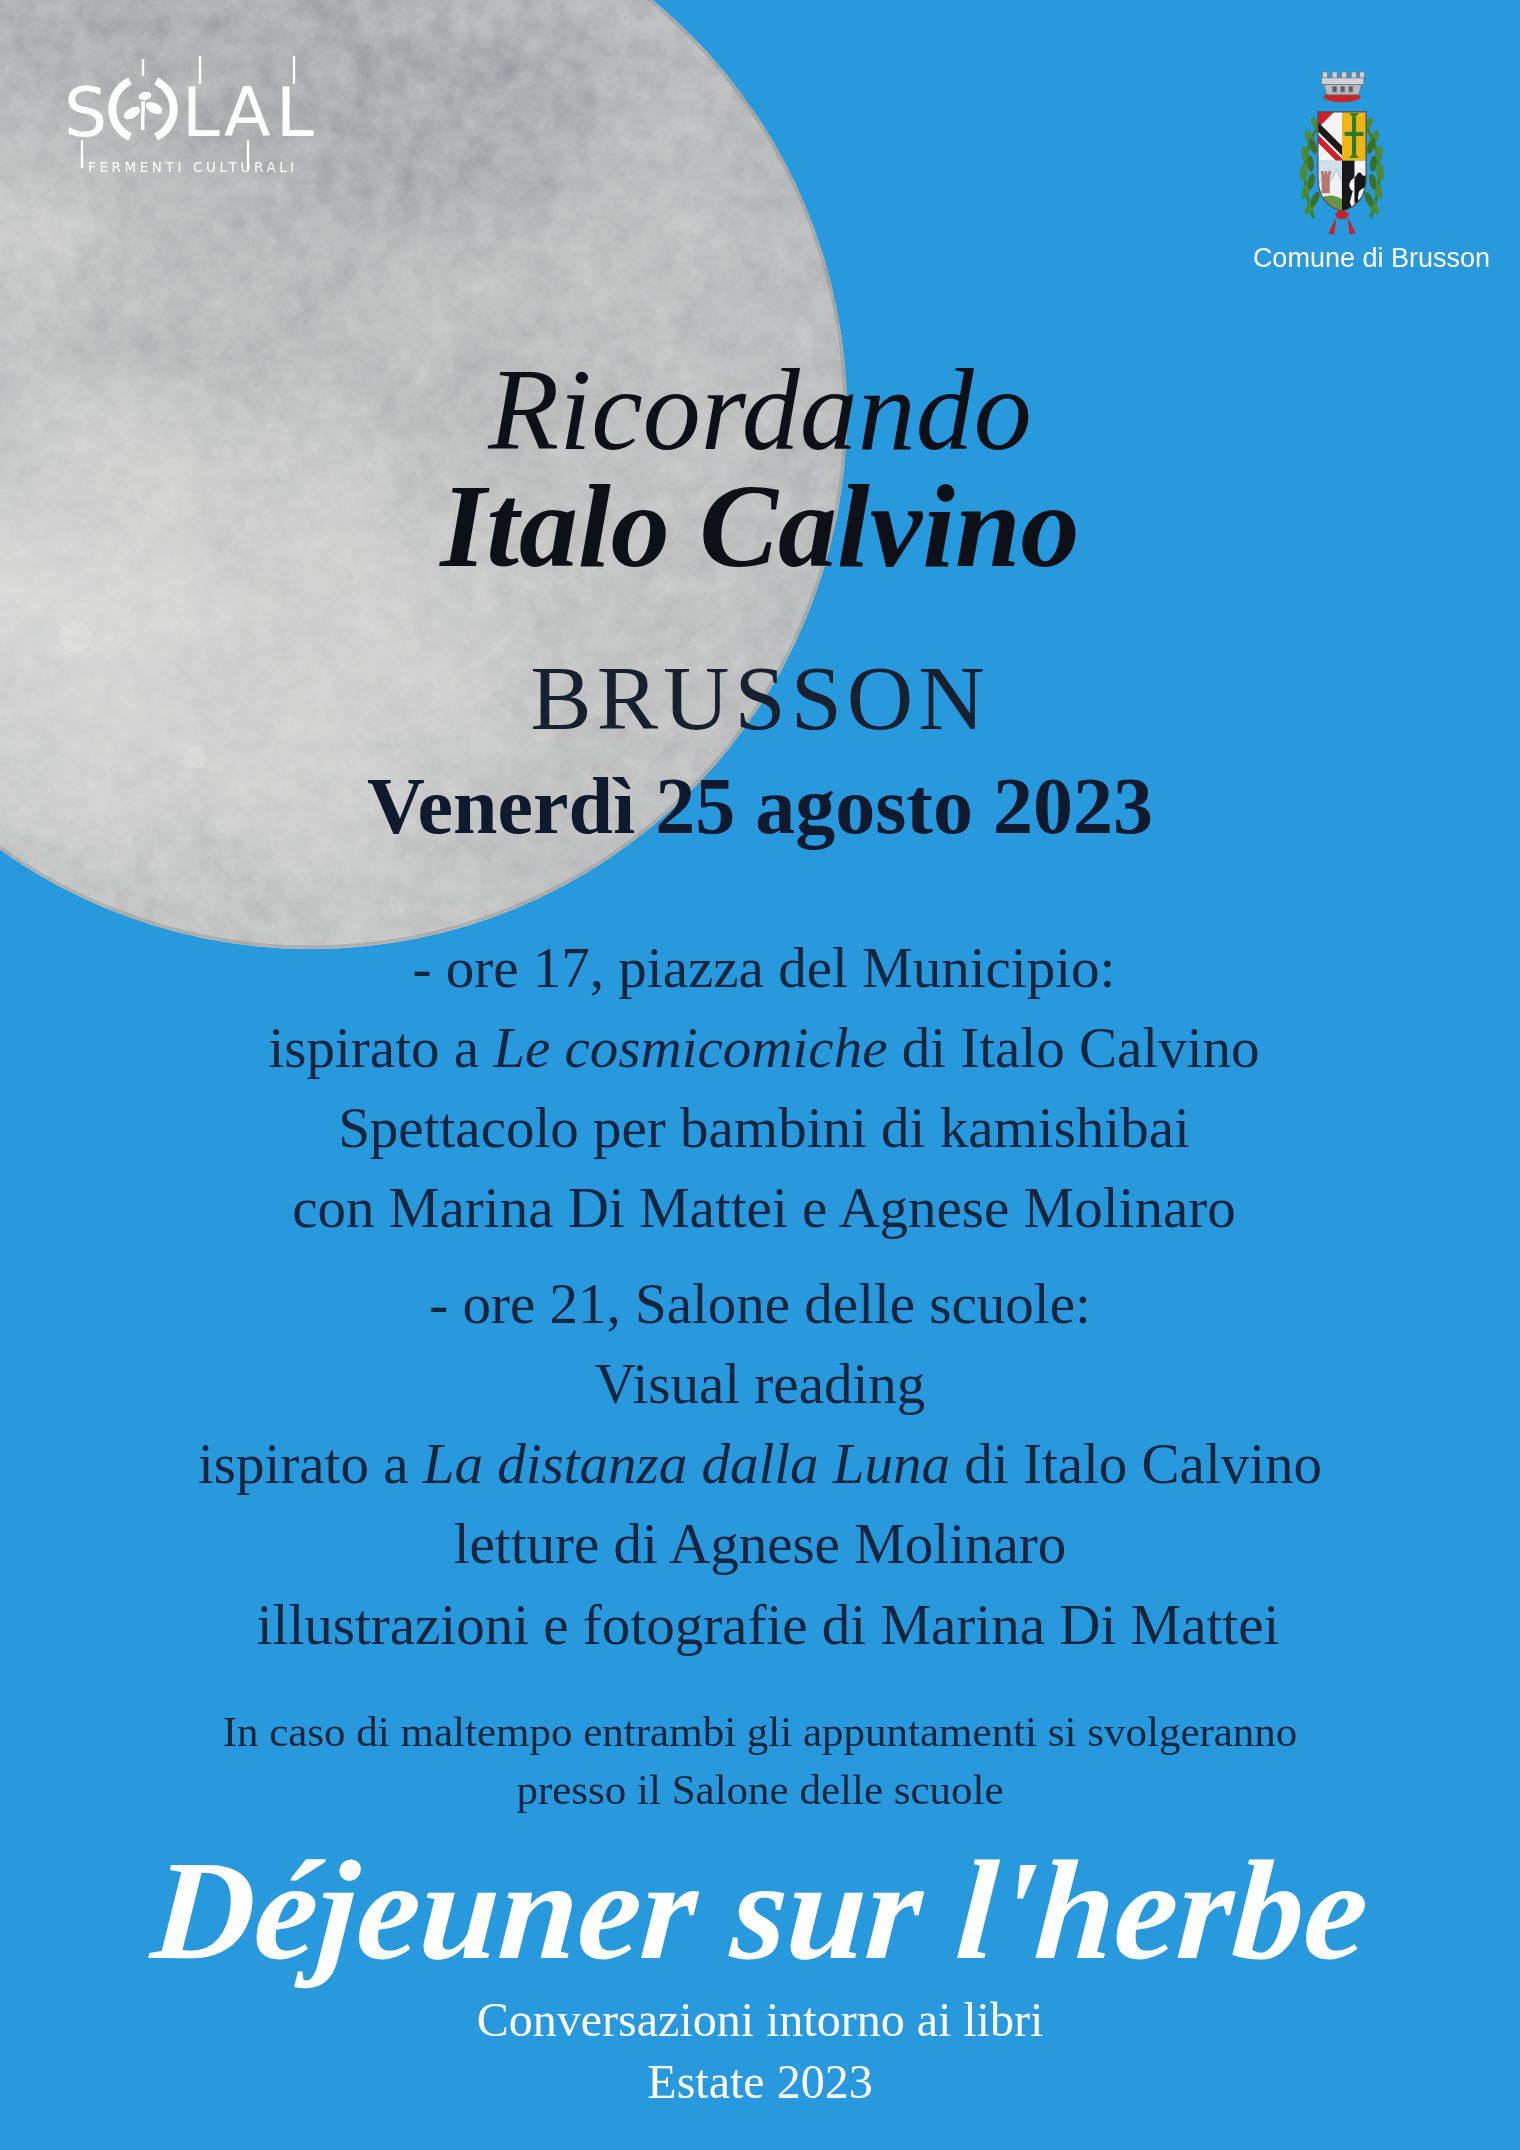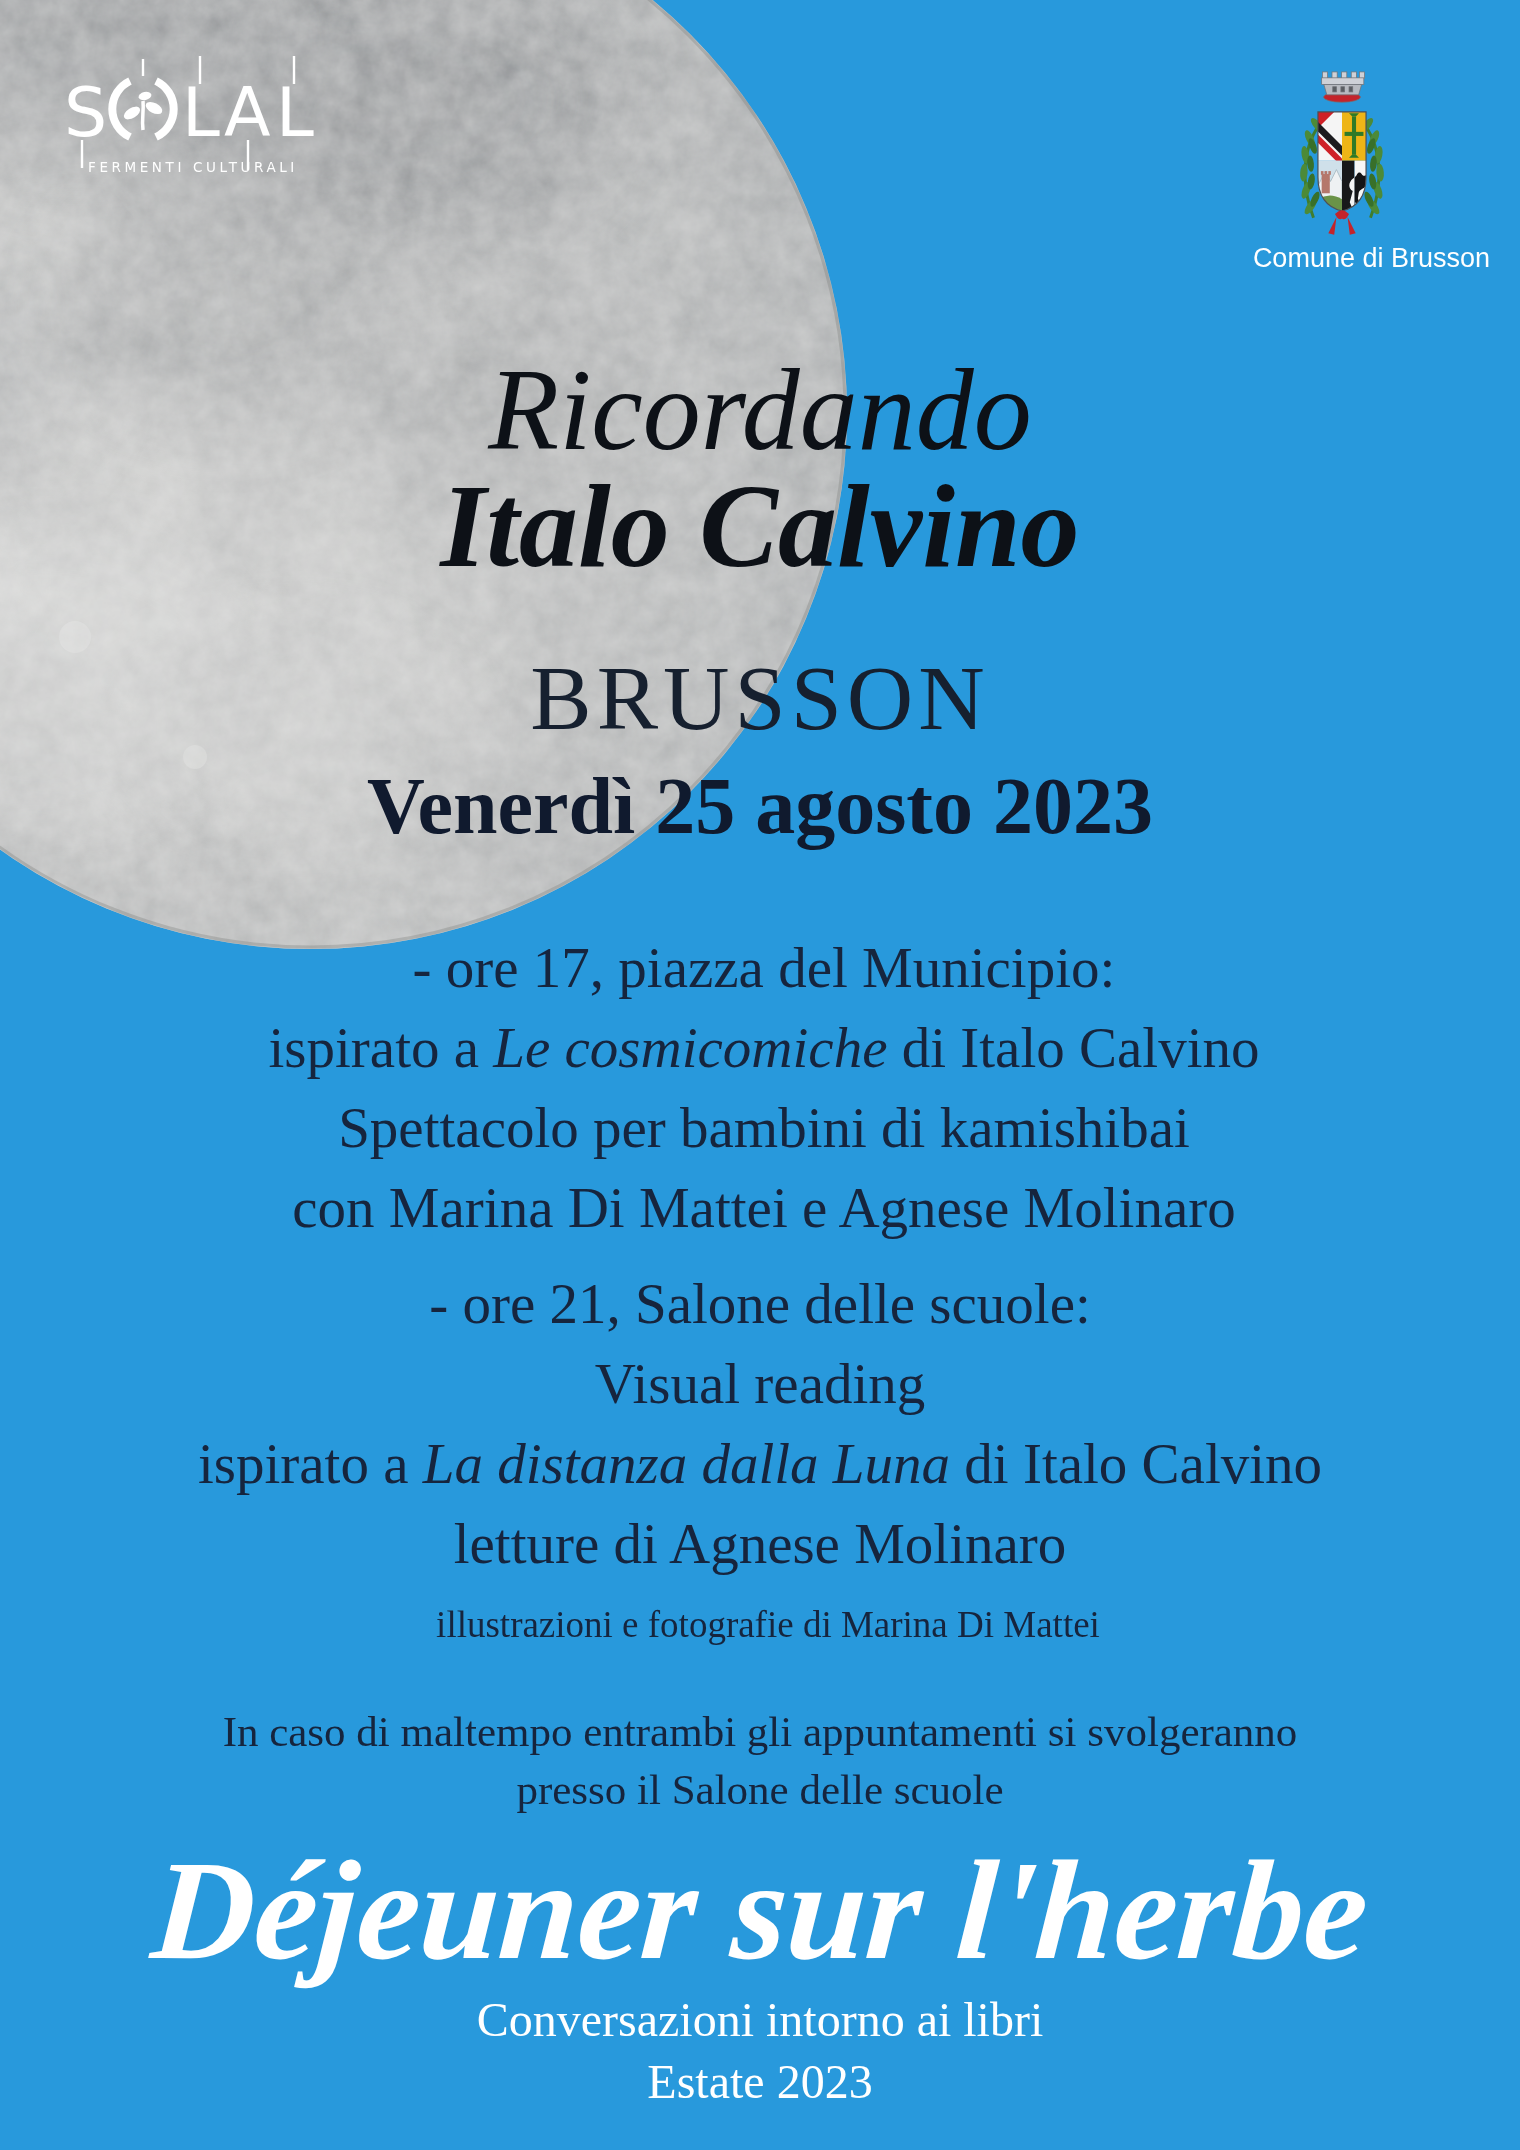--- a/index.html
+++ b/index.html
@@ -33,21 +33,21 @@
   }
   
   .title-line1{top:352px;font-style:italic;font-weight:normal;font-size:116px;line-height:1.0;color:var(--title-text);}
   .title-line2{top:468px;font-style:italic;font-weight:bold;font-size:118px;line-height:1.0;color:var(--title-text);}
   .location{top:652px;font-size:92px;line-height:1.0;letter-spacing:5px;color:#16202f;}
   .date{top:766px;font-size:80px;line-height:1.0;font-weight:bold;color:#101a2e;}
   
   .event-block{font-size:57px;line-height:80px;color:var(--body-text);}
   .event1{top:928px;padding-left:8px;}
   .event2{top:1252px;margin-top:12px;}
-  .event2-line5{top:1585px;font-size:37px;line-height:80px;color:var(--body-text);padding-left:16px;}
+  .event2-line5{top:1585px;font-size:57px;line-height:80px;color:var(--body-text);padding-left:16px;}
   .note{top:1703px;font-size:43px;line-height:58px;color:var(--body-text);}
   .it{font-style:italic;}
   .bd{font-weight:normal;text-align:center;}
   
   .script-title{
     top:1836px;font-size:142px;line-height:1.05;
     font-style:italic;font-weight:bold;
     color:var(--white-text);
     transform:skewX(-4deg);
   }

